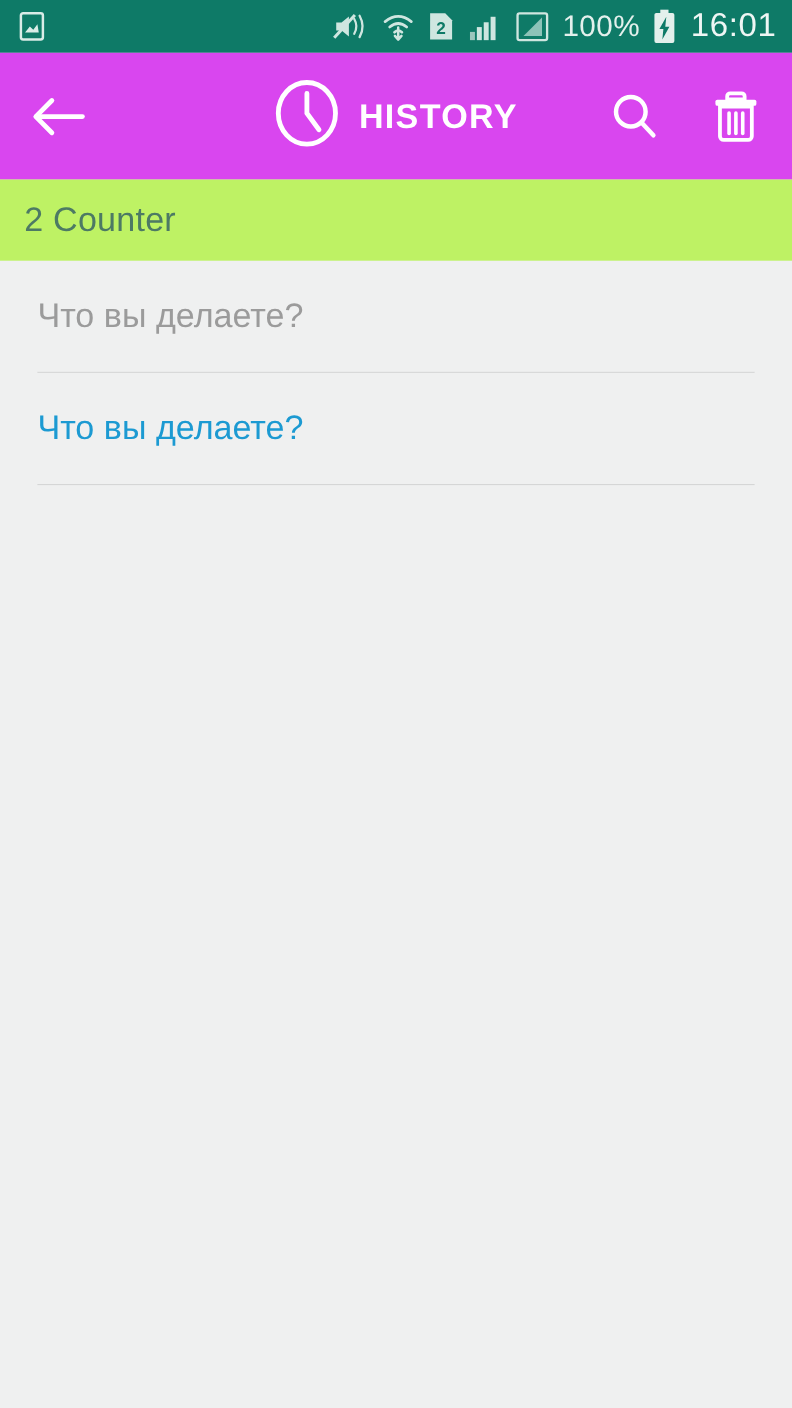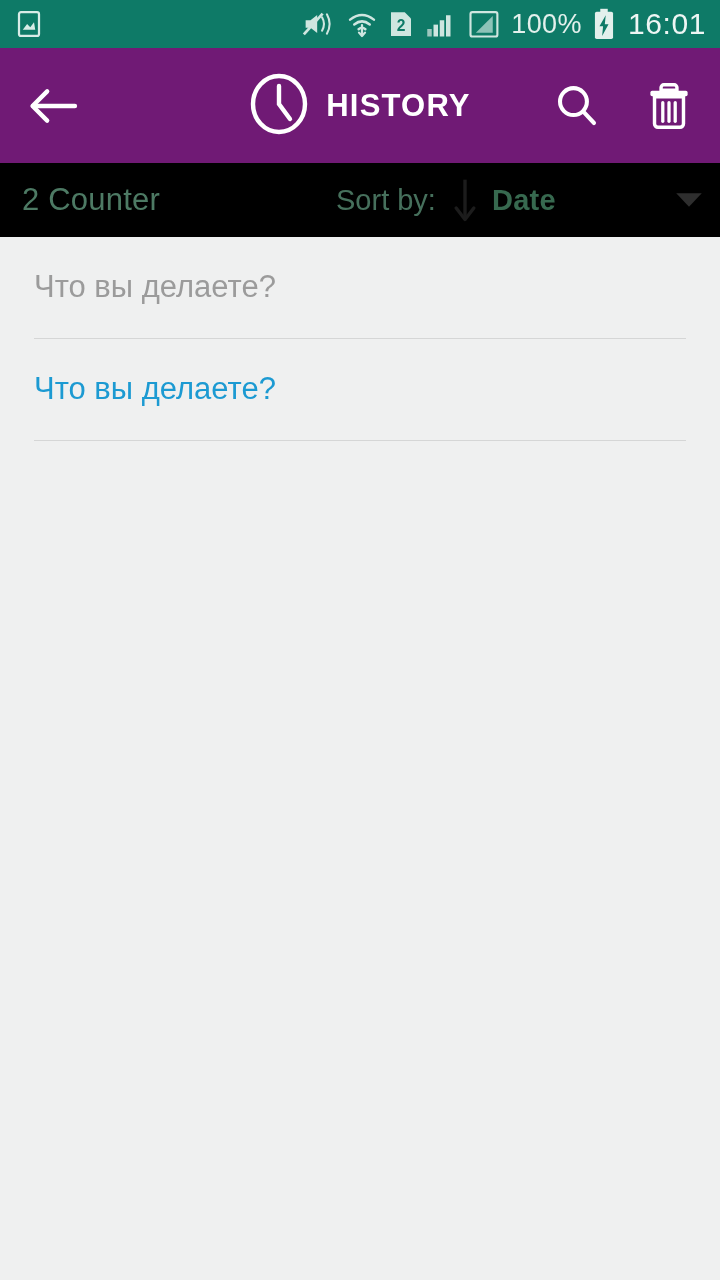--- a/index.html
+++ b/index.html
@@ -23,42 +23,42 @@
   .sb-icon{ display:flex; align-items:center; justify-content:center; }
   .status-text{
     font-size:27px; color:#e3f0ec; letter-spacing:0.4px;
     font-family:Liberation Sans, sans-serif;
   }
   .status-time{ font-size:30px; color:#eef6f4; letter-spacing:0.6px; margin-left:2px; }
 
   
   .app-bar{
     height:115px; width:100%;
-    background:#701a75;
+    background:#d946ef;
     display:flex; align-items:center;
     padding:0 22px;
     position:relative;
   }
   .back-btn{ width:62px; height:62px; display:flex; align-items:center; justify-content:center; }
   .titlewrap{
     position:absolute; left:0; right:0;
     display:flex; align-items:center; justify-content:center;
     gap:17px; pointer-events:none;
   }
   .title-text{
     color:#ffffff; font-size:31px; font-weight:bold;
     letter-spacing:1.2px;
   }
   .bar-actions{ margin-left:auto; display:flex; align-items:center; gap:34px; z-index:2; }
   .bar-btn{ width:58px; height:58px; display:flex; align-items:center; justify-content:center; }
 
   
   .sort-bar{
     height:74px; width:100%;
-    background:#000000;
+    background:#bef264;
     display:flex; align-items:center;
     padding:0 16px 0 22px;
   }
   .counter{
     font-size:31px; color:#4d7a64; letter-spacing:0.2px;
   }
   .sort-group{
     margin-left:auto; display:flex; align-items:center;
     gap:0px;
   }
@@ -192,35 +192,20 @@
         <line x1="13" y1="12.6" x2="13" y2="23.4" stroke="#ffffff" stroke-width="1.9" stroke-linecap="round"></line>
         <line x1="16.6" y1="12.6" x2="16.6" y2="23.4" stroke="#ffffff" stroke-width="1.9" stroke-linecap="round"></line>
       </svg>
     </div>
   </div>
 </div>
 
 <div class="sort-bar">
   <span class="counter">2 Counter</span>
 
-  <div class="sort-group">
-    <span class="sort-label">Sort by:</span>
-    <span class="sort-arrow">
-      <svg width="26" height="46" viewBox="0 0 14 26">
-        <line x1="7" y1="1.5" x2="7" y2="23" stroke="#1c1c1c" stroke-width="1.9"></line>
-        <path d="M2 17.5 L7 24 L12 17.5" fill="none" stroke="#1c1c1c" stroke-width="1.9" stroke-linecap="round" stroke-linejoin="round"></path>
-      </svg>
-    </span>
-    <span class="sort-value">Date</span>
-    <span class="sort-caret">
-      <svg width="30" height="20" viewBox="0 0 20 13">
-        <path d="M1.5 2 L10 11 L18.5 2 Z" fill="#2e2e2e"></path>
-      </svg>
-    </span>
-  </div>
 </div>
 
 <div class="list">
 
   <div class="list-item">
     <div class="src-text">Что вы делаете?</div>
     <div class="divider"></div>
   </div>
 
   <div class="list-item">

